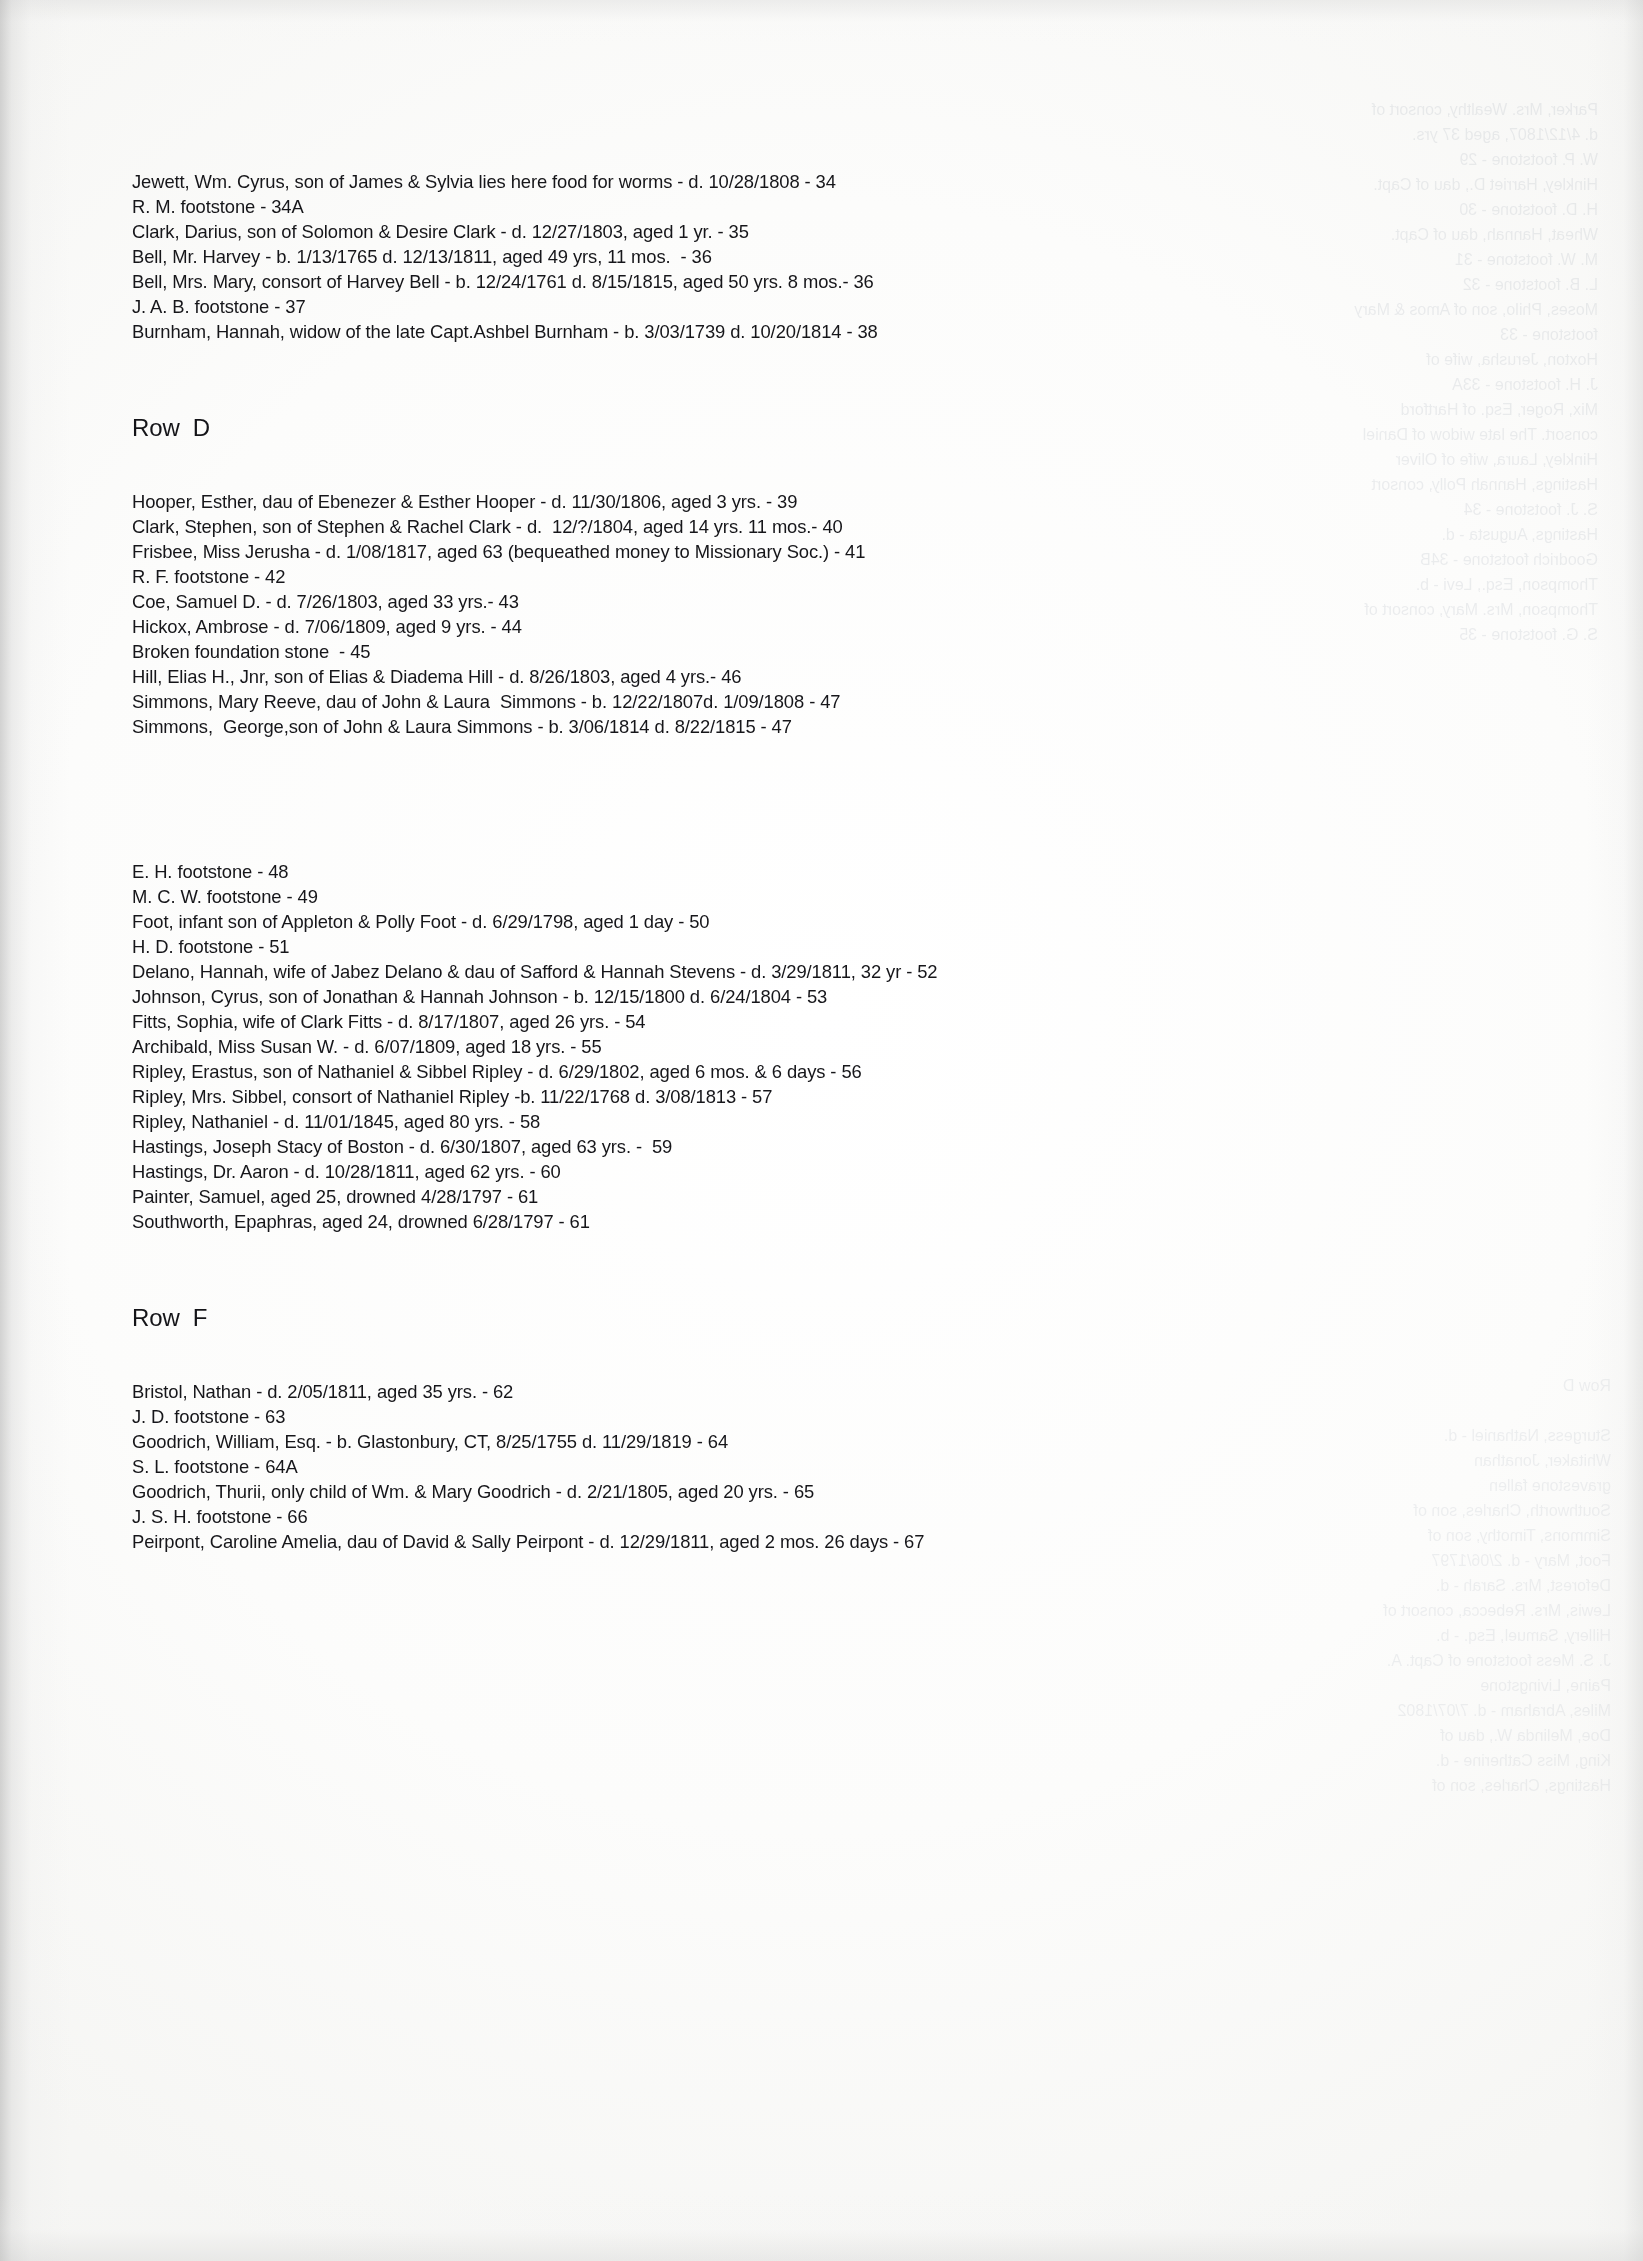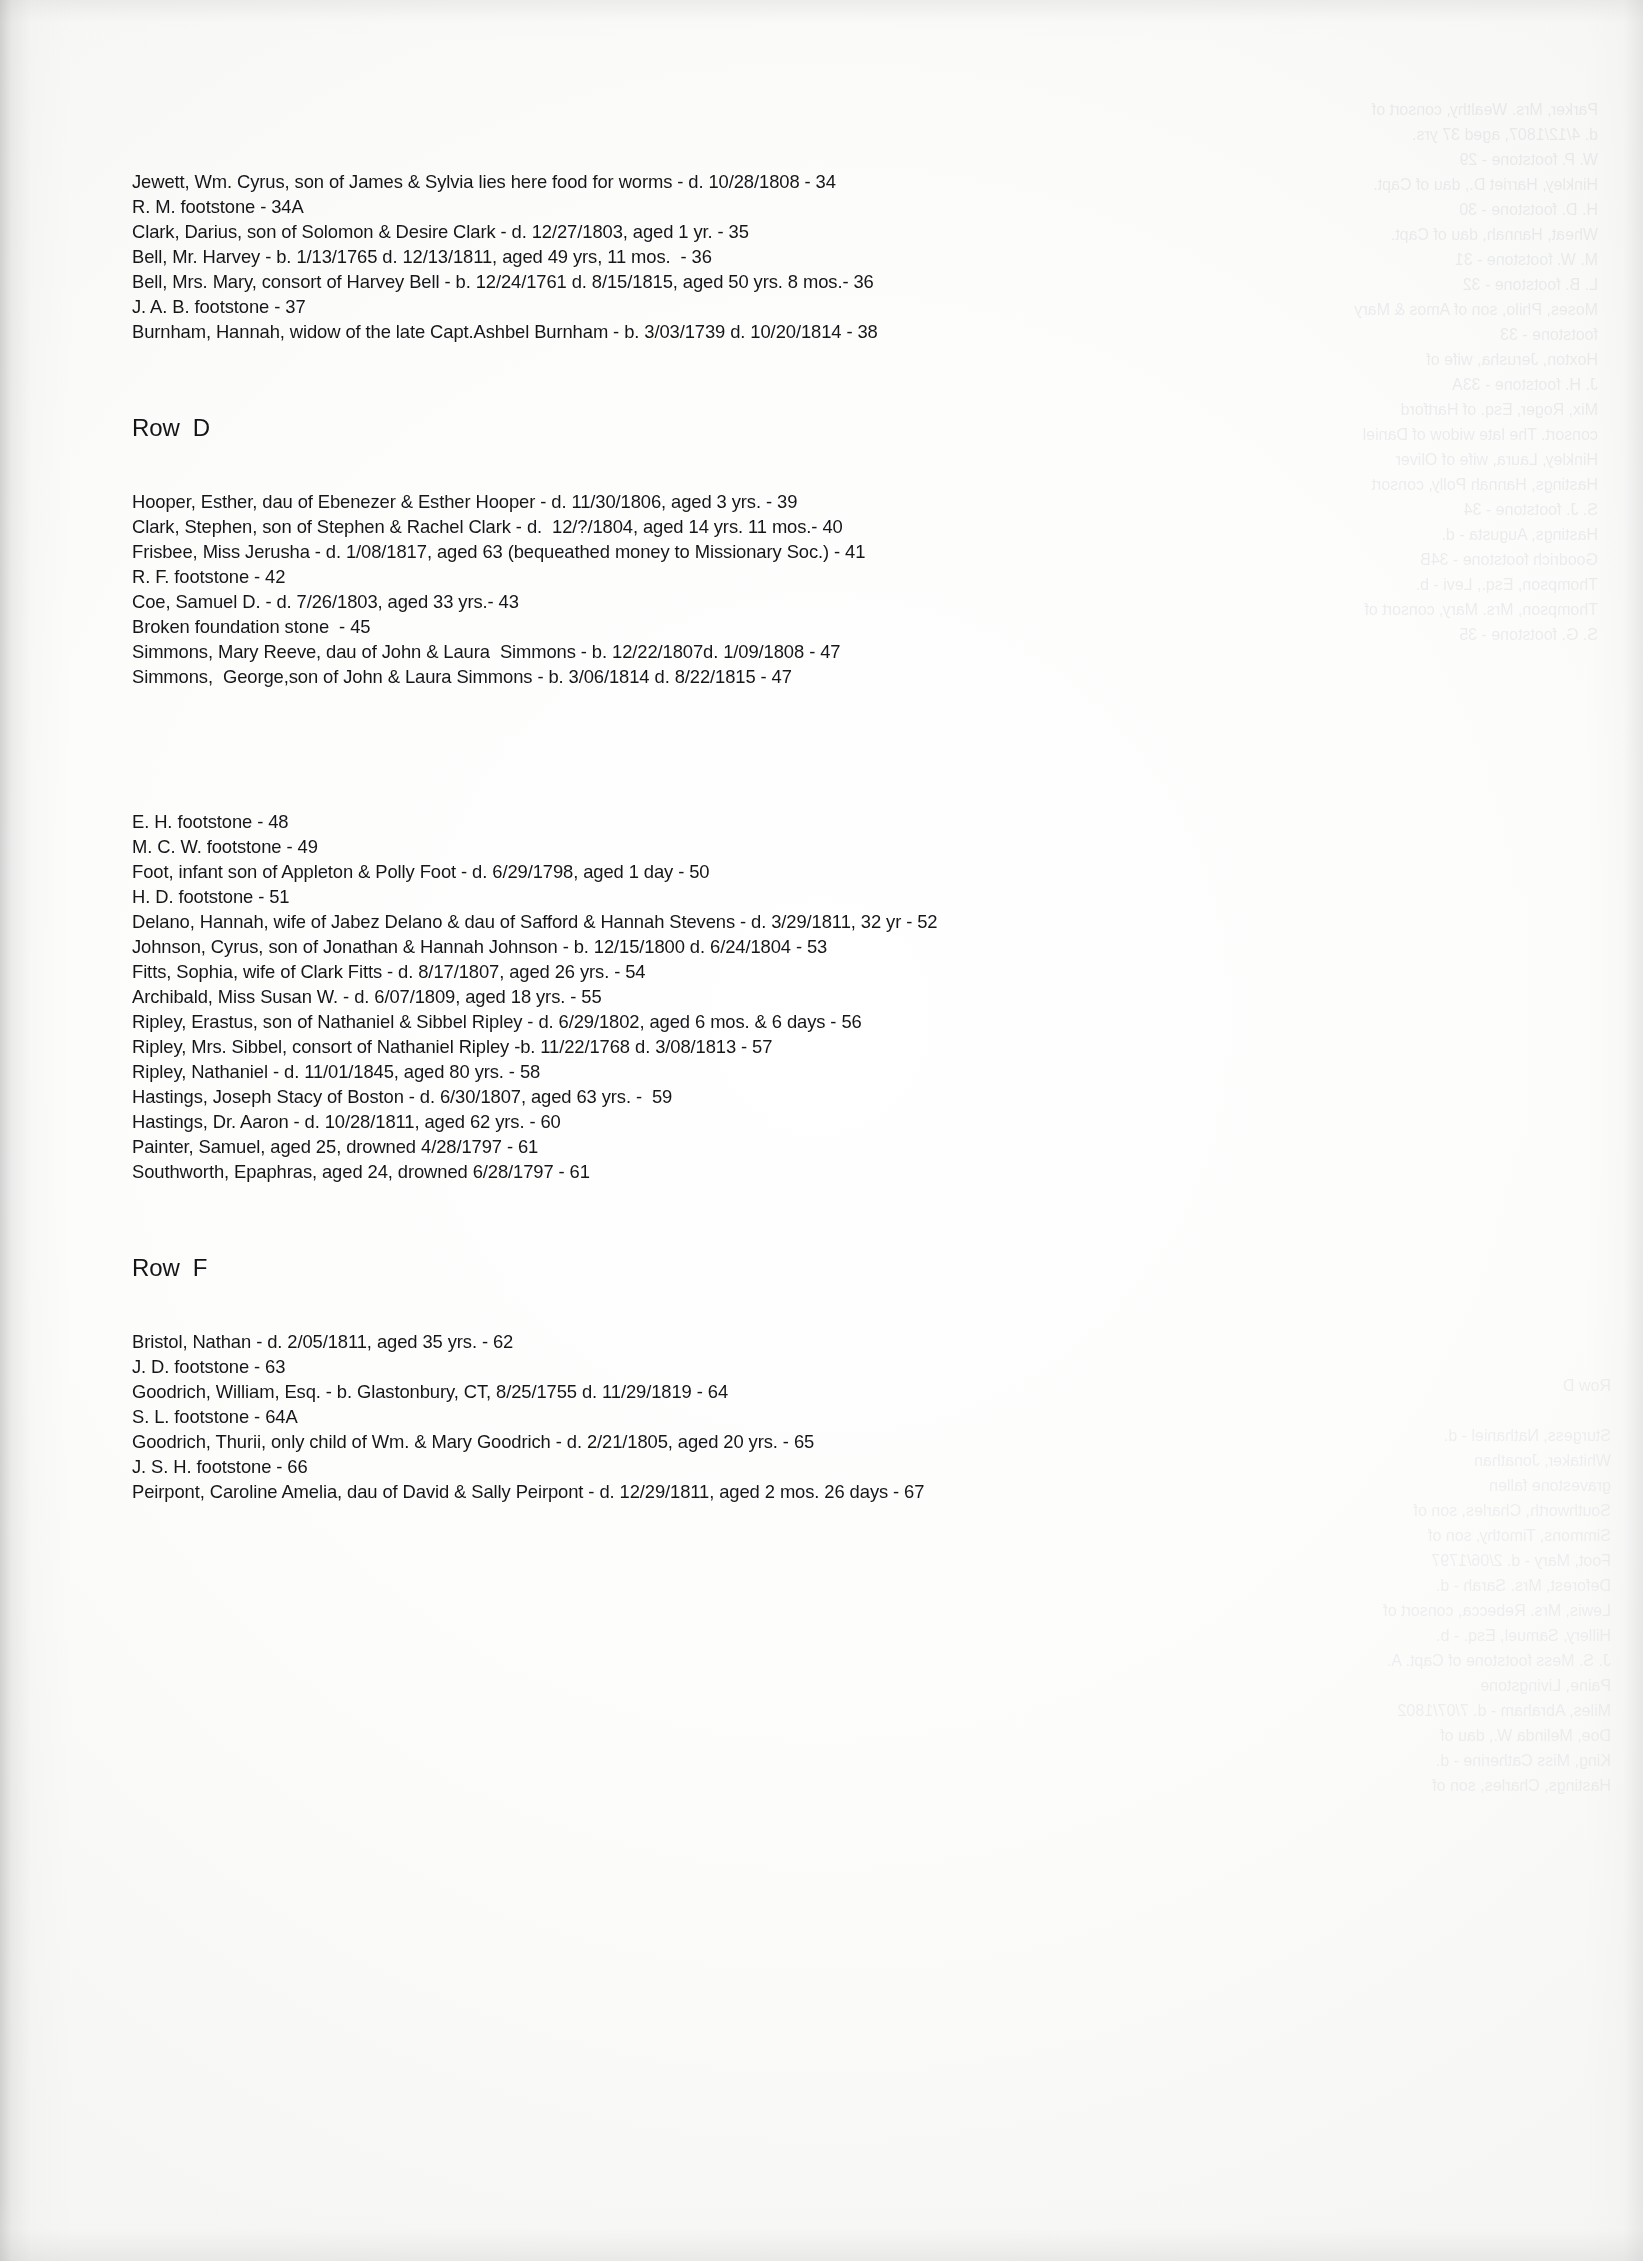--- a/index.html
+++ b/index.html
@@ -188,21 +188,23 @@
       </div>
       <div>
         <div class="gap-before-heading"></div>
         <div class="row-heading">Row  D</div>
         <div class="gap-after-heading"></div>
         <div class="line">Hooper, Esther, dau of Ebenezer &amp; Esther Hooper - d. 11/30/1806, aged 3 yrs. - 39</div>
         <div class="line">Clark, Stephen, son of Stephen &amp; Rachel Clark - d.  12/?/1804, aged 14 yrs. 11 mos.- 40</div>
         <div class="line">Frisbee, Miss Jerusha - d. 1/08/1817, aged 63 (bequeathed money to Missionary Soc.) - 41</div>
         <div class="line">R. F. footstone - 42</div>
         <div class="line">Coe, Samuel D. - d. 7/26/1803, aged 33 yrs.- 43</div>
+        <div class="line">Hickox, Ambrose - d. 7/06/1809, aged 9 yrs. - 44</div>
         <div class="line">Broken foundation stone  - 45</div>
+        <div class="line">Hill, Elias H., Jnr, son of Elias &amp; Diadema Hill - d. 8/26/1803, aged 4 yrs.- 46</div>
         <div class="line">Simmons, Mary Reeve, dau of John &amp; Laura  Simmons - b. 12/22/1807d. 1/09/1808 - 47</div>
         <div class="line">Simmons,  George,son of John &amp; Laura Simmons - b. 3/06/1814 d. 8/22/1815 - 47</div>
       </div>
       <div>
         <div class="gap-before-heading"></div>
         <div class="gap-after-heading"></div>
         <div class="line">E. H. footstone - 48</div>
         <div class="line">M. C. W. footstone - 49</div>
         <div class="line">Foot, infant son of Appleton &amp; Polly Foot - d. 6/29/1798, aged 1 day - 50</div>
         <div class="line">H. D. footstone - 51</div>

